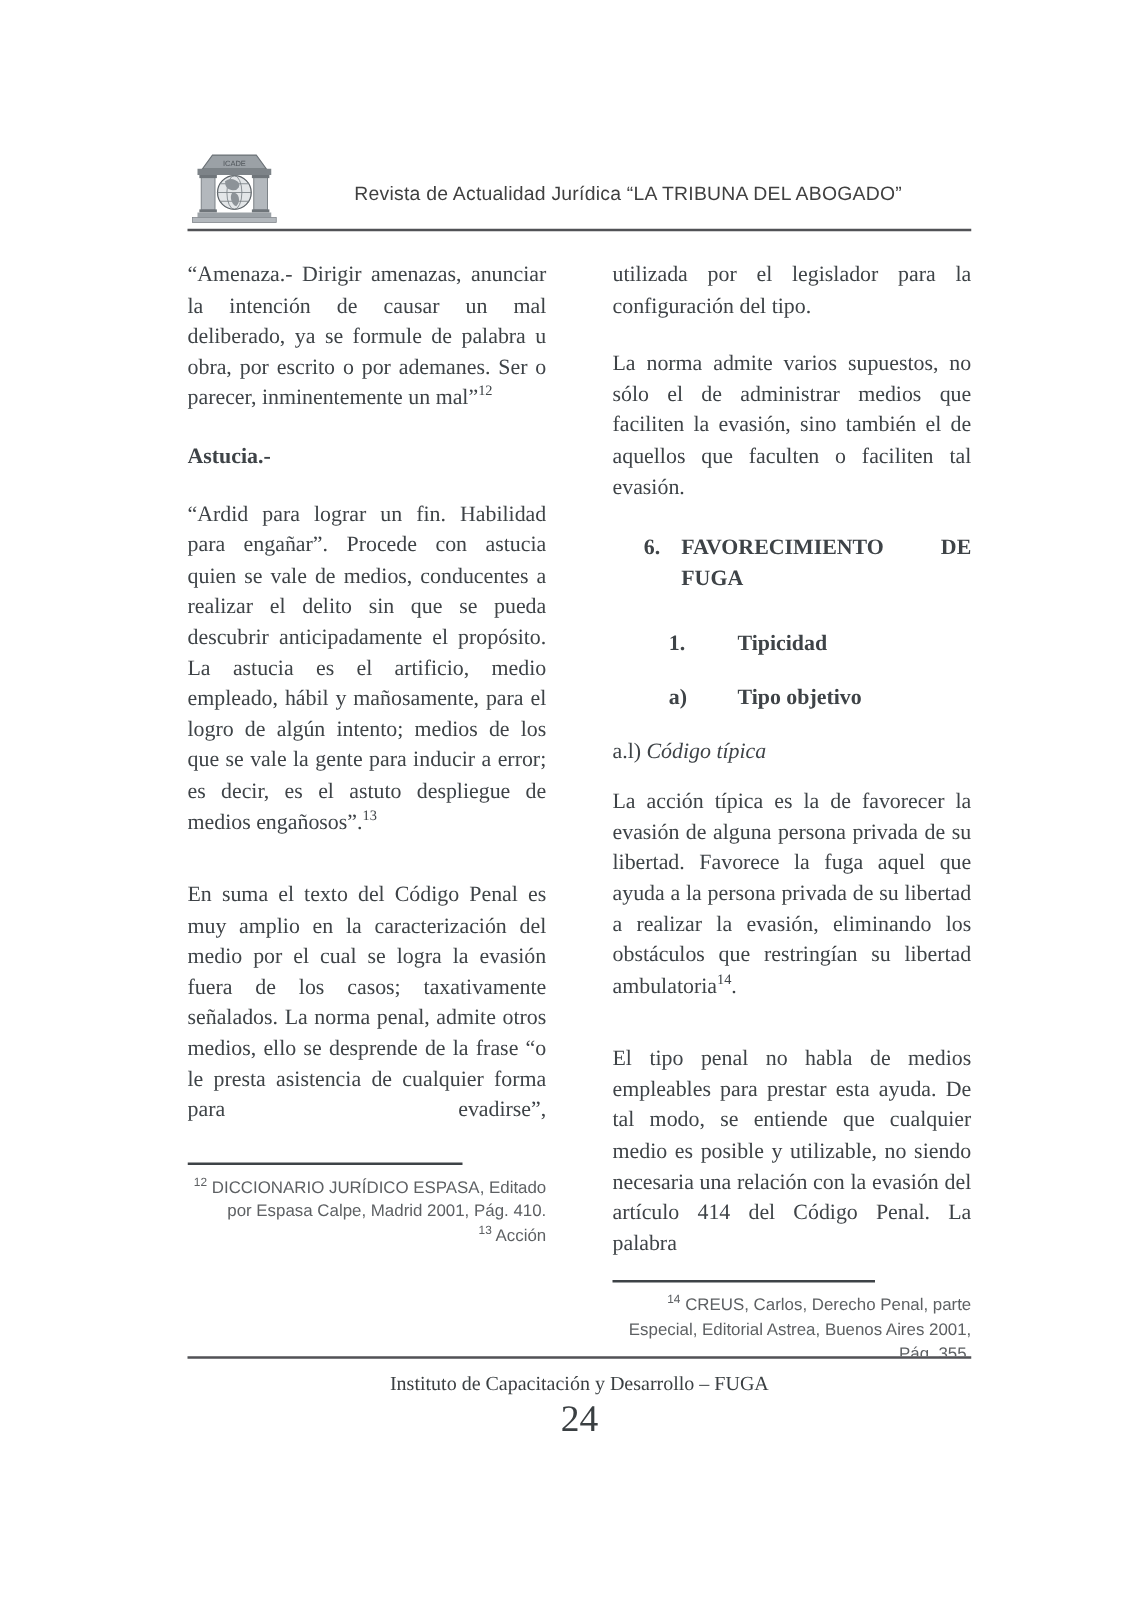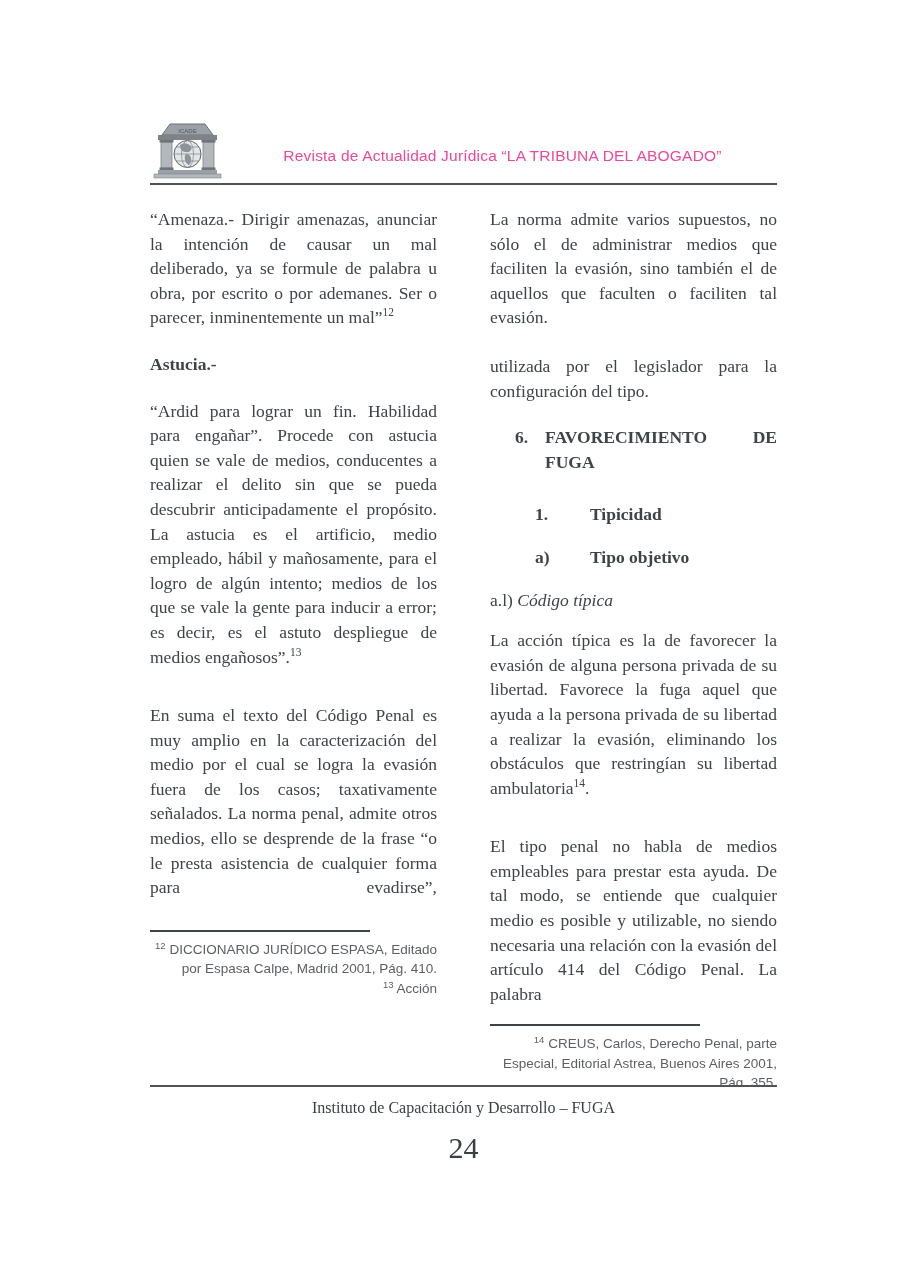--- a/index.html
+++ b/index.html
@@ -21,21 +21,21 @@
     align-items:flex-start;
   }
   .logo-box { width:78px; height:58px; flex-shrink:0; }
   .head-title {
     flex:1;
     text-align:center;
     padding-top:24px;
     font-family:"Liberation Sans", sans-serif;
     font-size:15.5px;
     letter-spacing:0.2px;
-    color:#ec4899;
+    color:#404040;
   }
   .content { display:flex; gap:53px; height:878px; margin-top:22px; overflow:hidden; }
   .col { width:287px; flex-shrink:0; }
   p.body {
     font-size:17.5px;
     line-height:24.6px;
     text-align:justify;
     margin:0 0 22px 0;
   }
   p.cont { text-align-last:justify;margin-top:34px; }
@@ -69,21 +69,21 @@
     margin:0;
     text-align:right;
   }
   p.fn sup { font-size:9.5px; line-height:0; }
   footer.pg-foot {
     border-top:2px solid #515256;
     text-align:center;
     padding-top:12px;
   }
   .institute { font-size:16px; color:#3a3f42; }
-  .pagenum { font-size:30px; color:#3a3f42; margin-top:14px; }
+  .pagenum { font-size:30px; color:#3a3f42; margin-top:2px; }
 </style>
 </head>
 <body>
 
 <div class="page">
 
   <header class="pg-head">
     <div class="logo-box">
       <svg viewBox="0 0 75 57" width="75" height="57">
         <polygon points="12,12 63,12 55,1 20,1" fill="#9ba1a6" stroke="#6b7176" stroke-width="1"></polygon>
@@ -123,23 +123,23 @@
       <p class="body"><span>“Ardid para lograr un fin. Habilidad para engañar”. Procede con astucia quien se vale de medios, conducentes a realizar el delito sin que se pueda descubrir anticipadamente el propósito. La astucia es el artificio, medio empleado, hábil y mañosamente, para el logro de algún intento; medios de los que se vale la gente para inducir a error; es decir, es el astuto despliegue de medios engañosos”.</span><sup class="ref">13</sup></p>
 
       <p class="body cont">En suma el texto del Código Penal es muy amplio en la caracterización del medio por el cual se logra la evasión fuera de los casos; taxativamente señalados. La norma penal, admite otros medios, ello se desprende de la frase “o le presta asistencia de cualquier forma para evadirse”,</p>
 
       <div class="fn-rule"></div>
       <p class="fn"><sup>12</sup> <span>DICCIONARIO JURÍDICO ESPASA, Editado por Espasa Calpe, Madrid 2001, Pág. 410.</span></p>
       <p class="fn"><sup>13</sup> <span>Acción</span></p>
     </section>
 
     <section class="col">
+      <p class="body">utilizada por el legislador para la configuración del tipo.</p>
+
       <p class="body mb24">La norma admite varios supuestos, no sólo el de administrar medios que faciliten la evasión, sino también el de aquellos que faculten o faciliten tal evasión.</p>
-
-      <p class="body">utilizada por el legislador para la configuración del tipo.</p>
 
       <div class="h-num">
         <span class="marker">6.</span>
         <div class="h-body">
           <div class="h-line1">
               <span>FAVORECIMIENTO</span>
               <span>DE</span>
             </div>
           <div>FUGA</div>
         </div>

